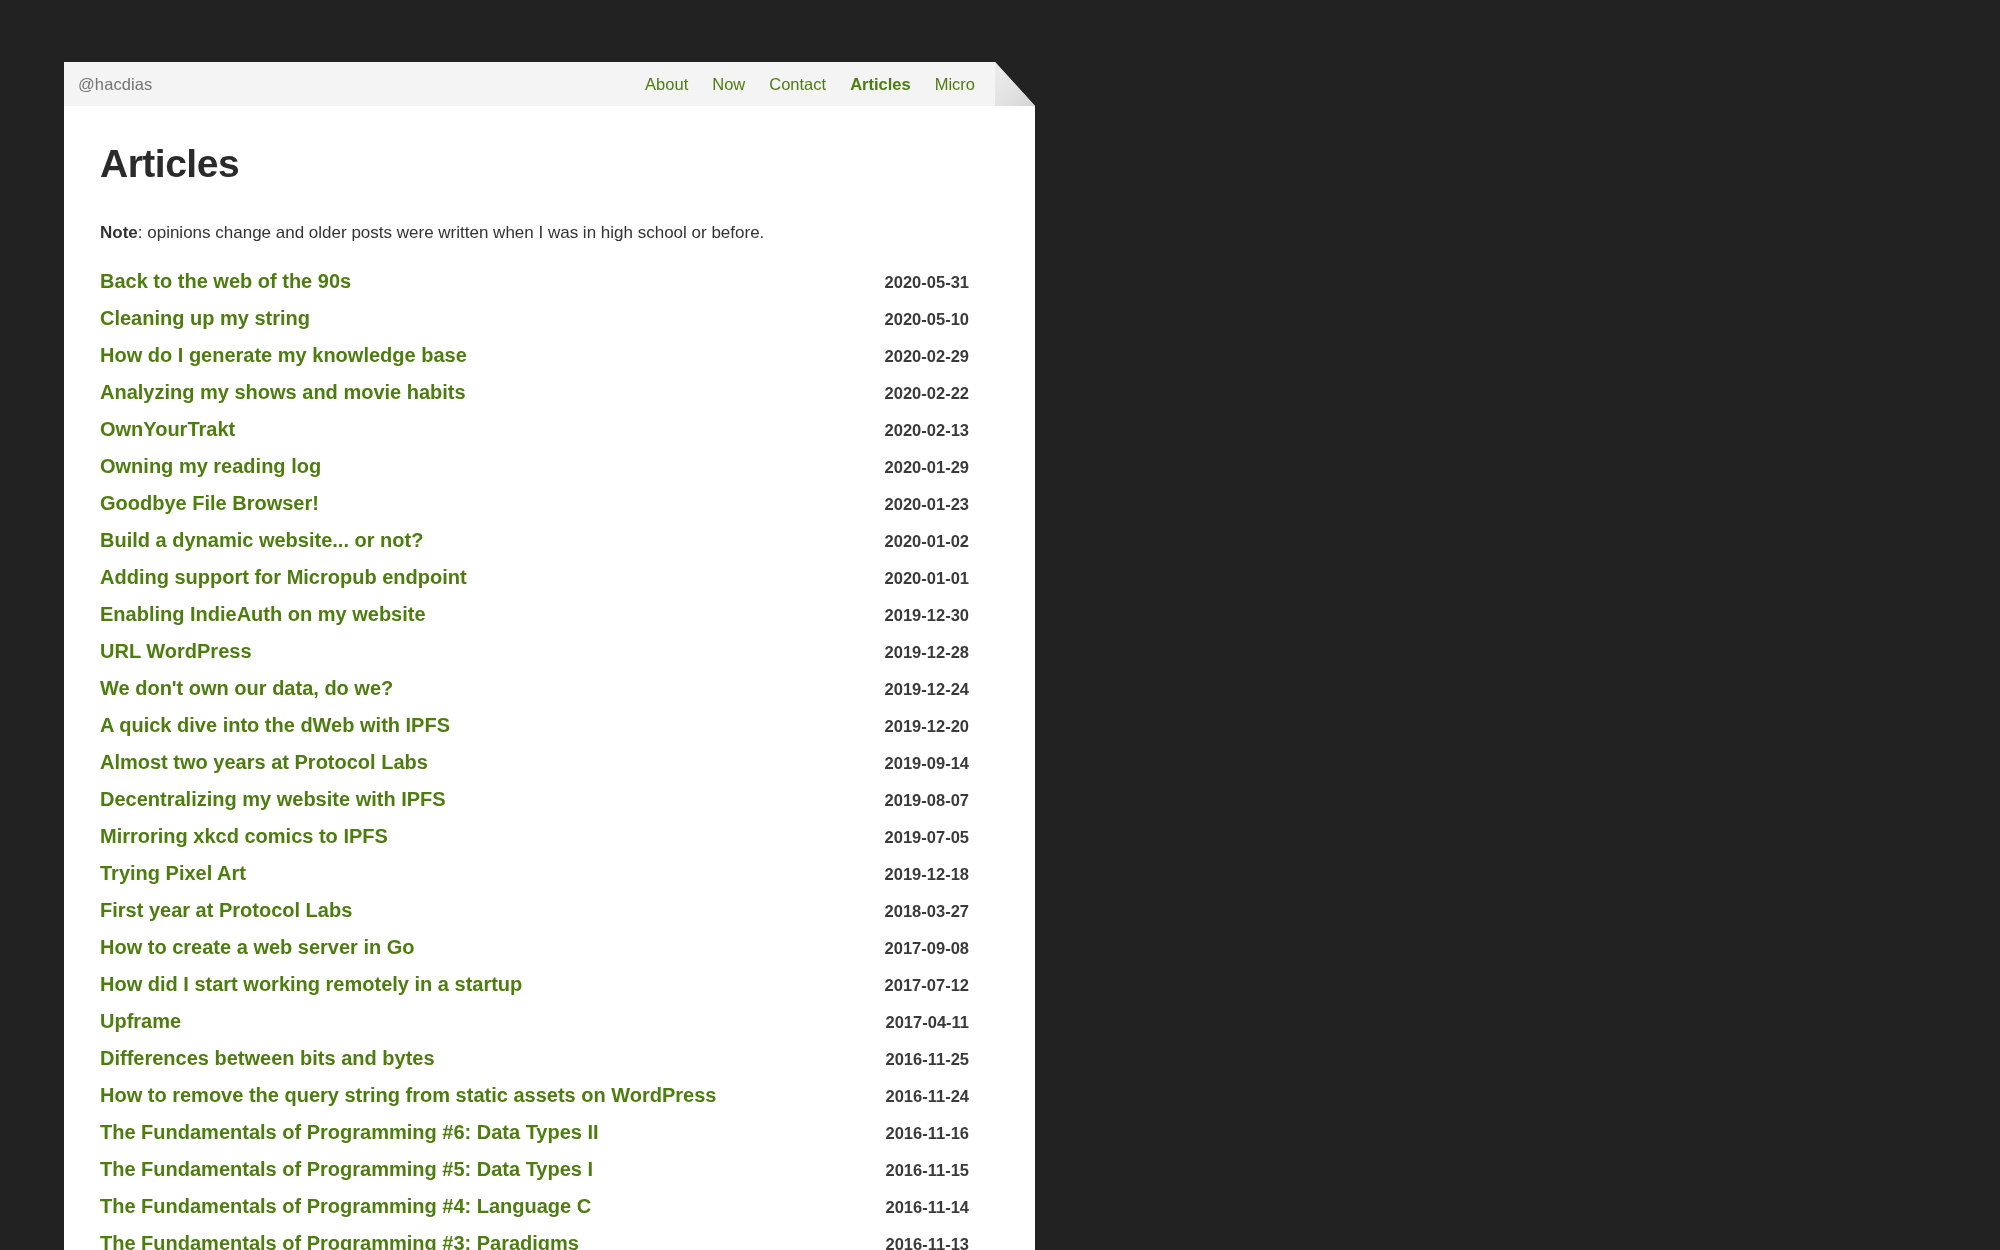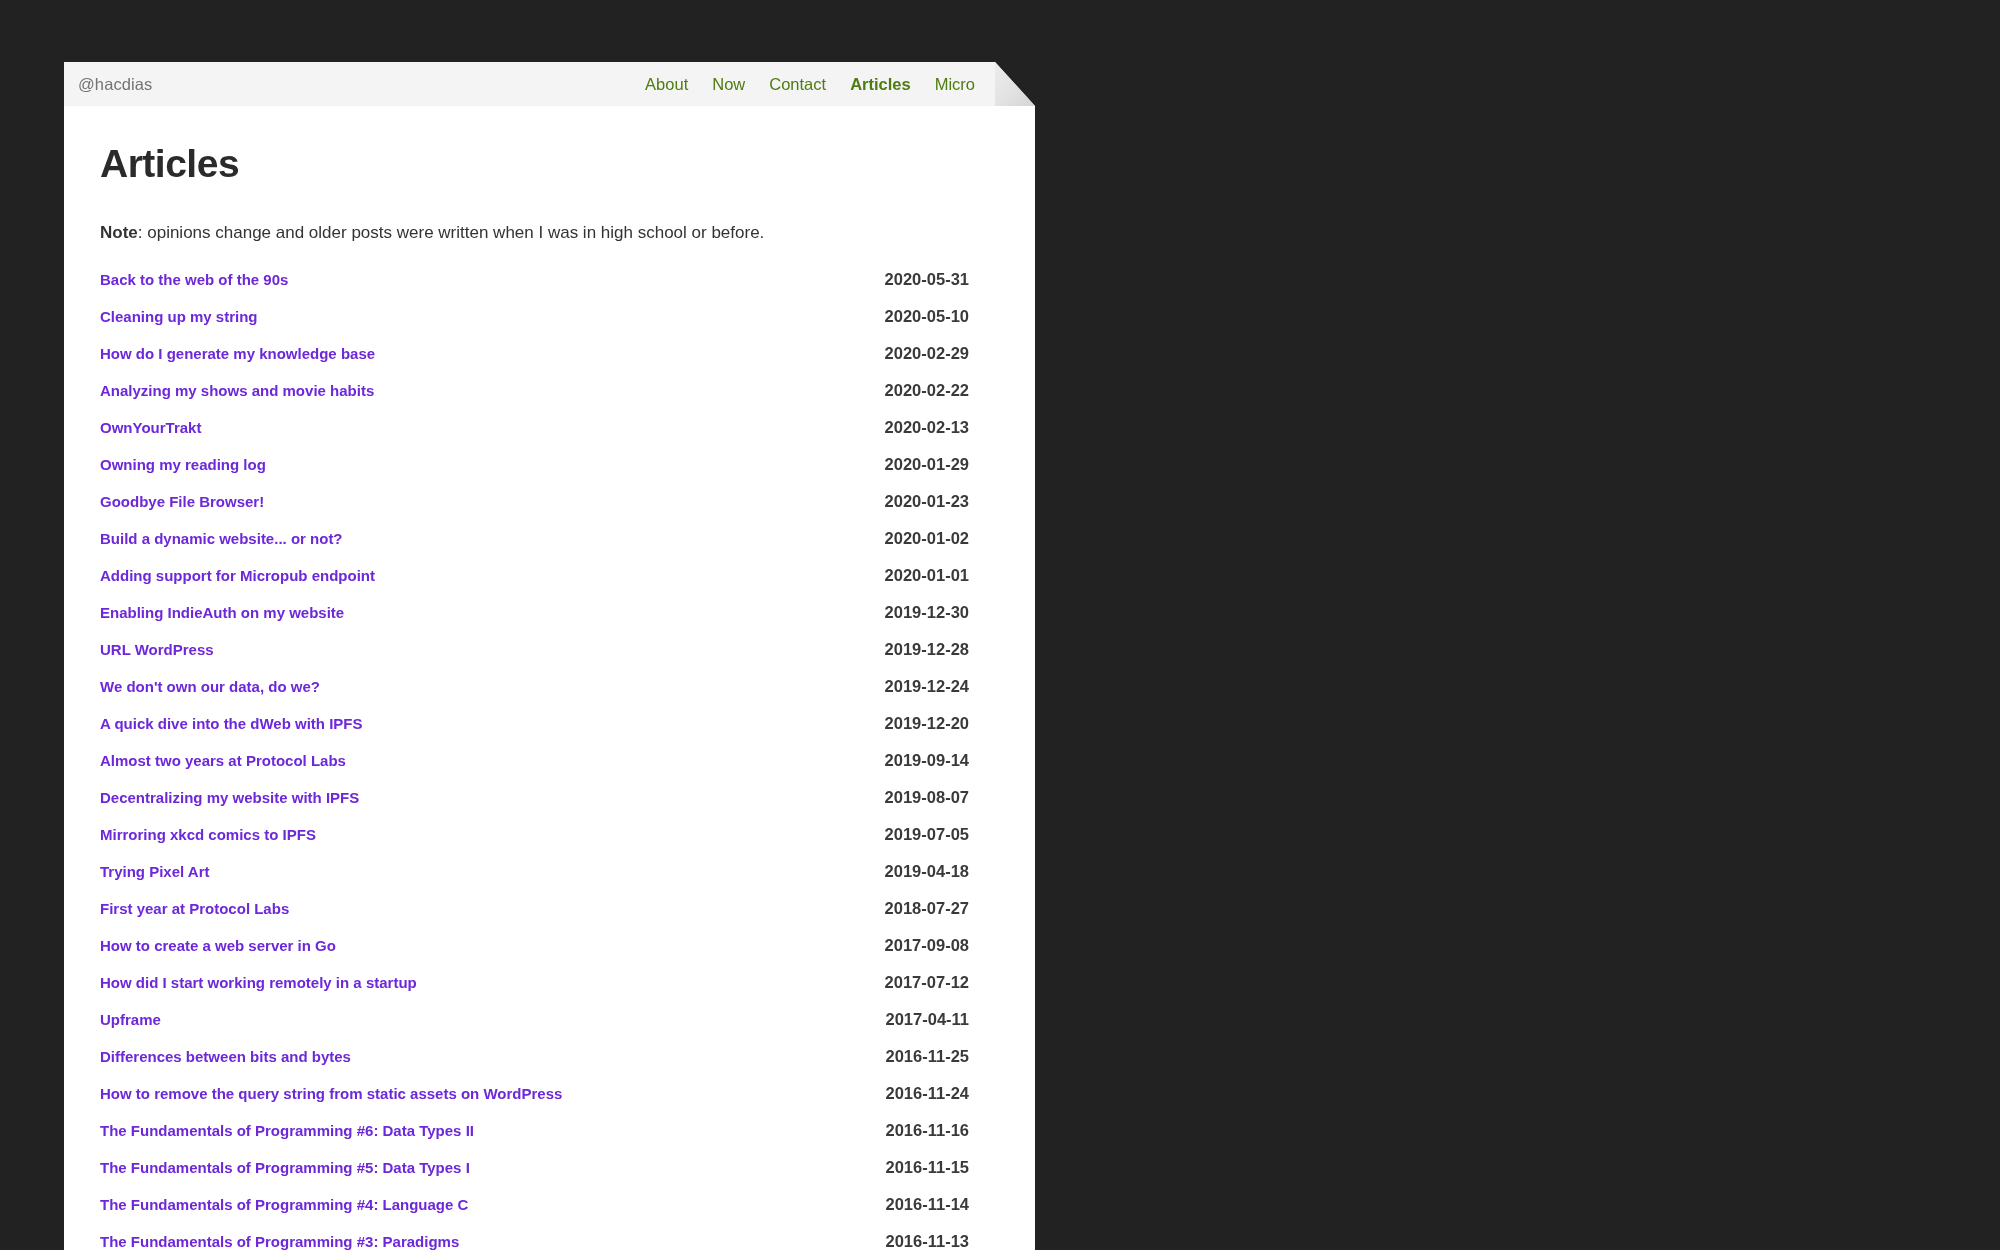--- a/index.html
+++ b/index.html
@@ -123,23 +123,23 @@
     list-style: none;
   }
 
   .article-row {
     display: flex;
     align-items: baseline;
     height: 37px;
   }
 
   .article-title {
-    font-size: 15px;
+    font-size: 20px;
     font-weight: 700;
-    color: #6d28d9;
+    color: #4d7c0f;
     text-decoration: none;
     white-space: nowrap;
   }
 
   .article-date {
     margin-left: auto;
     font-size: 16.5px;
     font-weight: 700;
     color: #3a3a3a;
     white-space: nowrap;
@@ -234,25 +234,25 @@
         <li class="article-row">
           <a class="article-title" href="#">Decentralizing my website with IPFS</a>
           <span class="article-date">2019-08-07</span>
         </li>
         <li class="article-row">
           <a class="article-title" href="#">Mirroring xkcd comics to IPFS</a>
           <span class="article-date">2019-07-05</span>
         </li>
         <li class="article-row">
           <a class="article-title" href="#">Trying Pixel Art</a>
-          <span class="article-date">2019-04-18</span>
+          <span class="article-date">2019-12-18</span>
         </li>
         <li class="article-row">
           <a class="article-title" href="#">First year at Protocol Labs</a>
-          <span class="article-date">2018-07-27</span>
+          <span class="article-date">2018-03-27</span>
         </li>
         <li class="article-row">
           <a class="article-title" href="#">How to create a web server in Go</a>
           <span class="article-date">2017-09-08</span>
         </li>
         <li class="article-row">
           <a class="article-title" href="#">How did I start working remotely in a startup</a>
           <span class="article-date">2017-07-12</span>
         </li>
         <li class="article-row">

